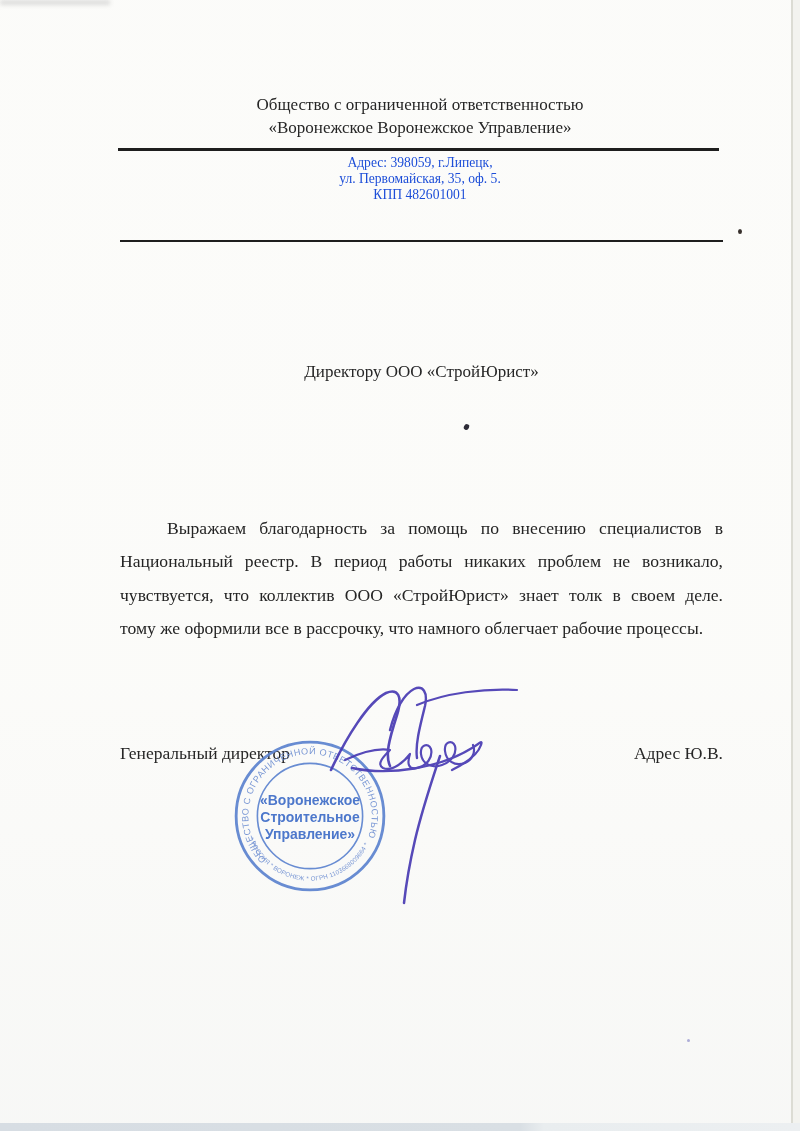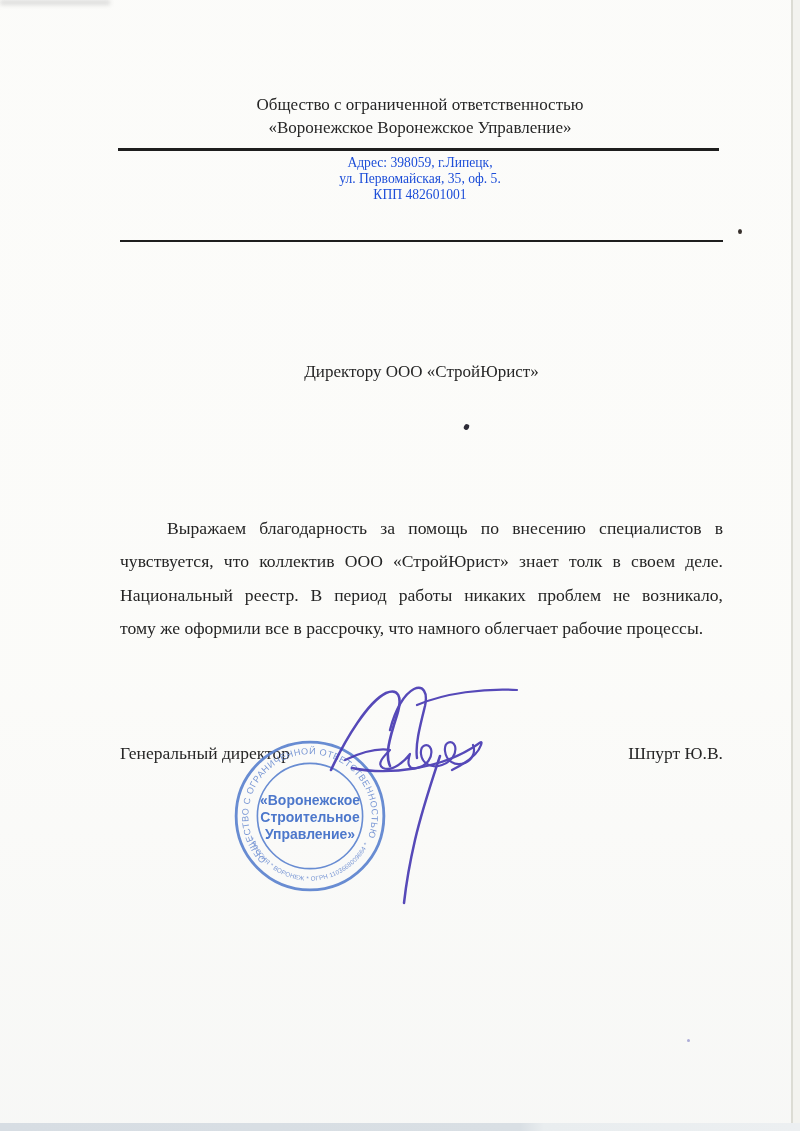--- a/index.html
+++ b/index.html
@@ -66,28 +66,28 @@
   <div>ул. Первомайская, 35, оф. 5.</div>
   <div>КПП 482601001</div>
 </div>
 
 <div class="abs rule rule2"></div>
 
 <div class="abs recipient">Директору ООО «СтройЮрист»</div>
 
 <div class="abs letter-body">
   <div class="bl bl-first">Выражаем благодарность за помощь по внесению специалистов в</div>
+  <div class="bl">Национальный реестр.  В период работы никаких проблем не возникало,</div>
   <div class="bl">чувствуется, что коллектив ООО «СтройЮрист» знает толк в своем деле.</div>
-  <div class="bl">Национальный реестр.  В период работы никаких проблем не возникало,</div>
   <div class="bl bl-last">тому же оформили все в рассрочку, что намного облегчает рабочие процессы.</div>
 </div>
 
 <div class="abs signoff">
   <span>Генеральный директор</span>
-  <span>Шпурт Ю.В.</span>
+  <span>Адрес Ю.В.</span>
 </div>
 
 <svg class="abs stamp" viewBox="0 0 170 170" width="172" height="172">
   <defs>
     <path id="arcTop" d="M 41.9 128.1 A 61 61 0 1 1 128.1 128.1" fill="none"></path>
     <path id="arcBottom" d="M 24.9 106.9 A 64 64 0 0 0 145.1 106.9" fill="none"></path>
   </defs>
   <circle cx="85" cy="85" r="73" fill="none" stroke="#5c83cf" stroke-width="2.8"></circle>
   <circle cx="85" cy="85" r="52" fill="none" stroke="#5c83cf" stroke-width="1.6"></circle>
   <text font-family="Liberation Sans, DejaVu Sans, sans-serif" font-size="9" letter-spacing="0.5" fill="#7090d2">

